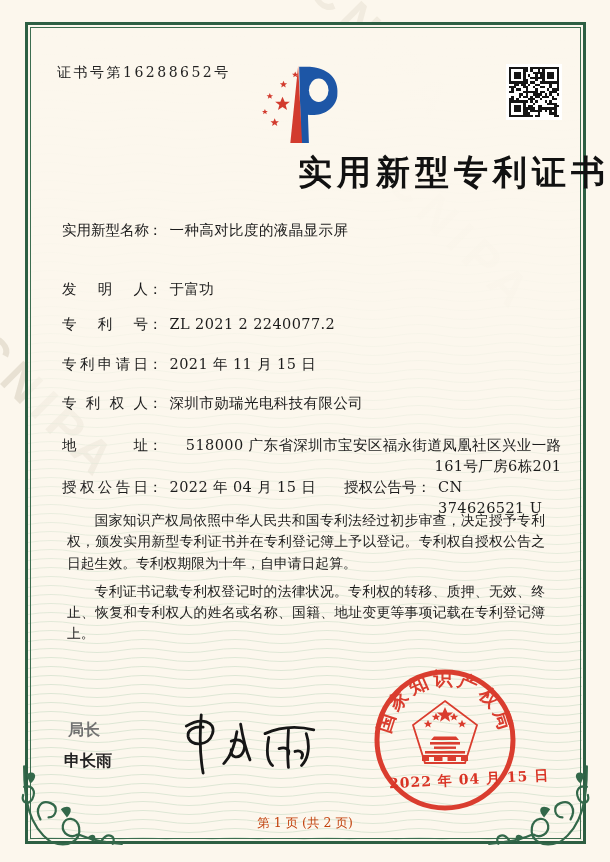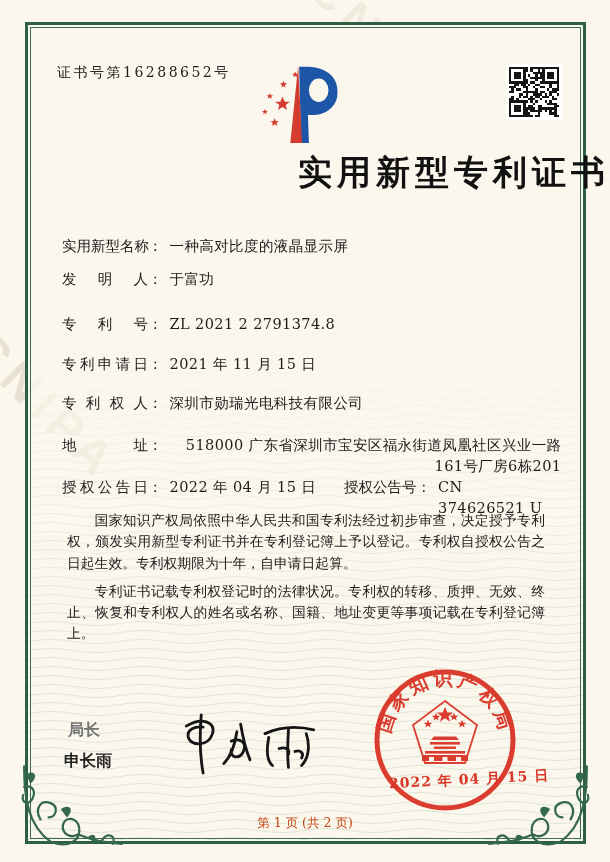--- a/index.html
+++ b/index.html
@@ -566,34 +566,34 @@
         <div class="qm"></div>
         <div class="qm"></div>
         <div class="qm"></div>
         <div class="qm on"></div>
         <div class="qm on"></div>
       </div>
   </div>
 
   <div class="title">实用新型专利证书</div>
 
-  <div class="row" style="top:236px;align-items:flex-end;">
+  <div class="row" style="top:220px;align-items:flex-end;">
     <span class="f-label">实用新型名称</span>
       <span class="f-colon">：</span>
     <span class="f-value">一种高对比度的液晶显示屏</span>
   </div>
-  <div class="row" style="top:269px;justify-content:center;">
+  <div class="row" style="top:279px;justify-content:center;">
     <span class="f-label">发明人</span>
       <span class="f-colon">：</span>
     <span class="f-value">于富功</span>
   </div>
   <div class="row" style="top:314px;">
     <span class="f-label">专利号</span>
       <span class="f-colon">：</span>
-    <span class="f-value">ZL 2021 2 2791374.8</span>
+    <span class="f-value">ZL 2021 2 2240077.2</span>
   </div>
   <div class="row" style="top:354px;">
     <span class="f-label">专利申请日</span>
       <span class="f-colon">：</span>
     <span class="f-value">2021 年 11 月 15 日</span>
   </div>
   <div class="row" style="top:393px;">
     <span class="f-label">专利权人</span>
       <span class="f-colon">：</span>
     <span class="f-value">深圳市勋瑞光电科技有限公司</span>

